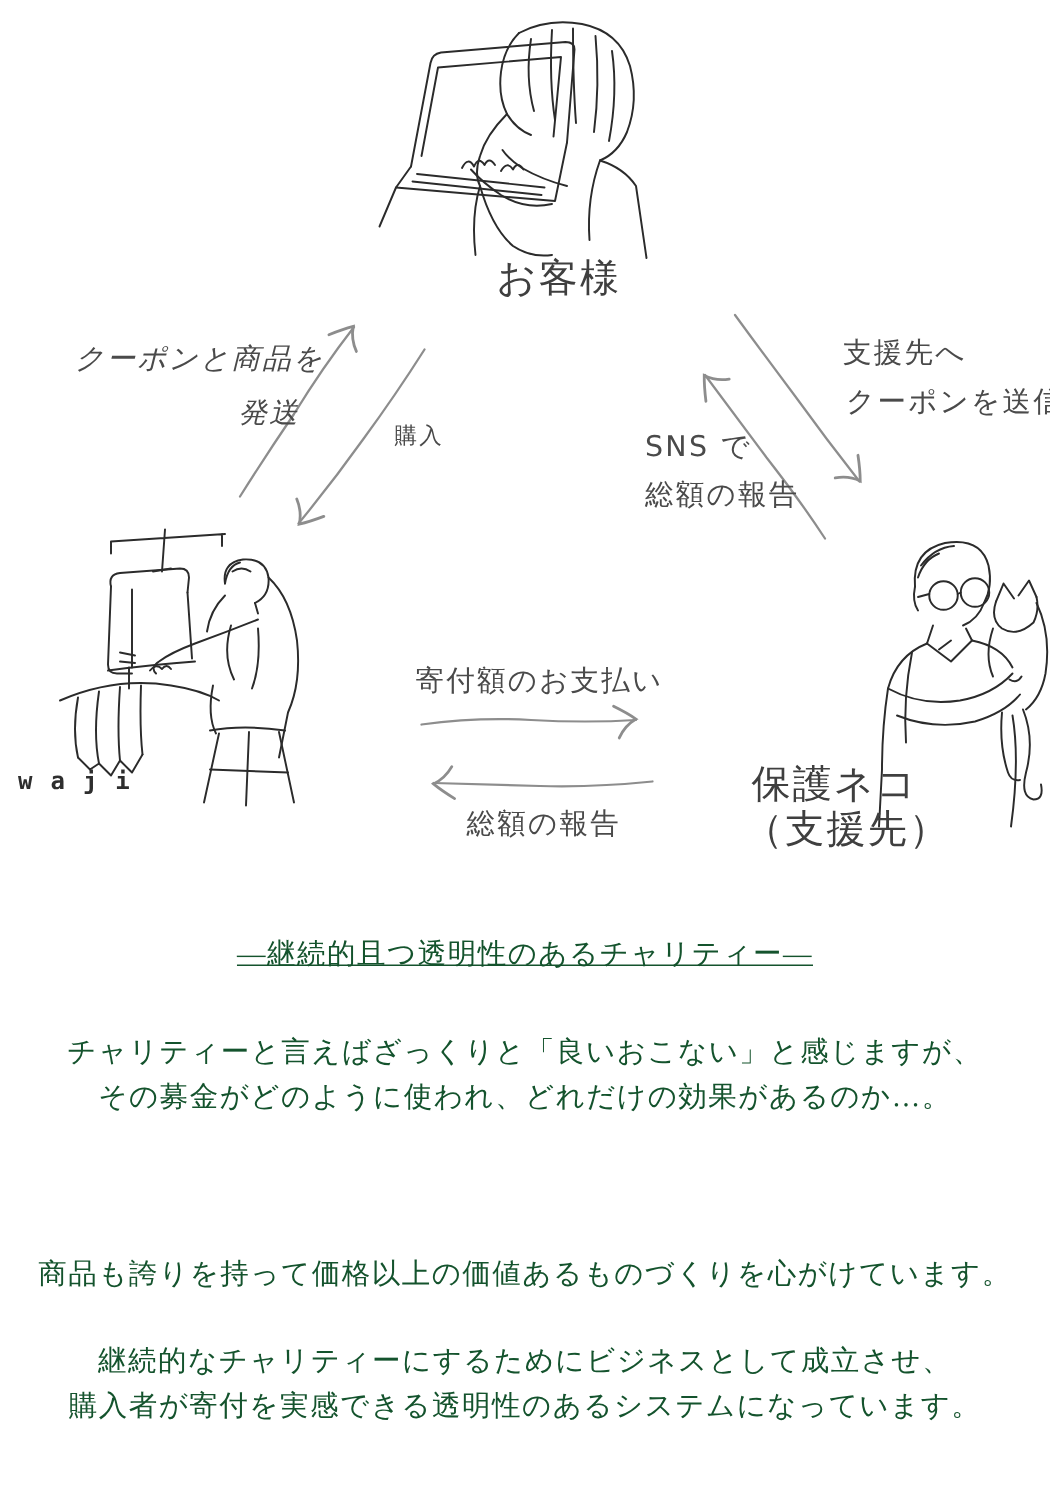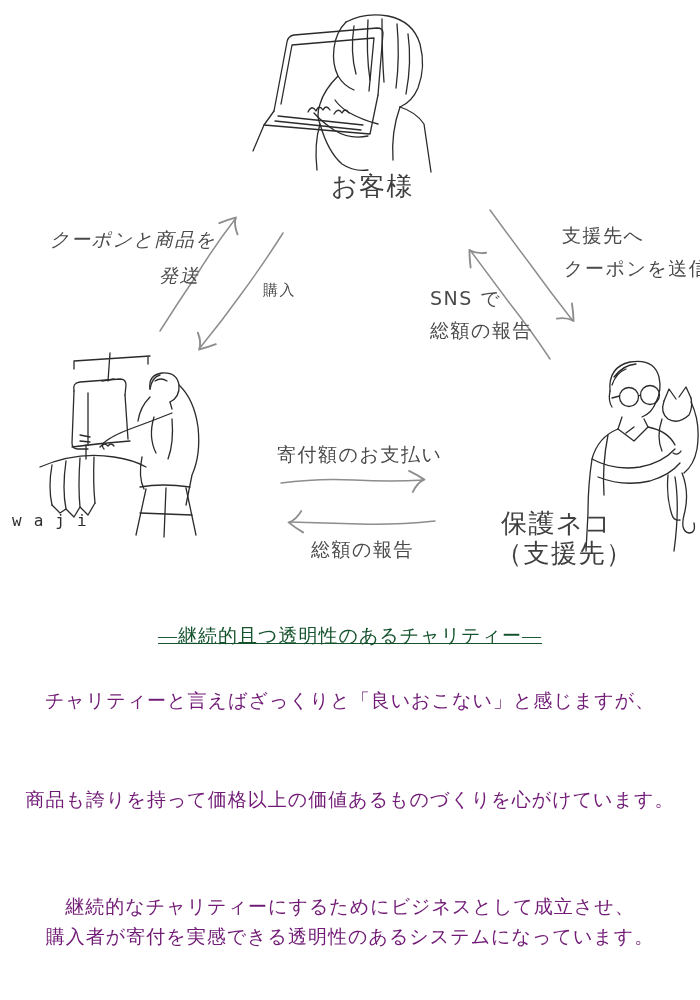--- a/index.html
+++ b/index.html
@@ -12,27 +12,27 @@
   svg{display:block;overflow:visible;}
   
   .sketch-label{
     position:absolute;color:#4a4a4a;font-size:19px;line-height:1.25;
     letter-spacing:1.5px;white-space:nowrap;
   }
   .center{text-align:right;font-style:italic;}
   .node-label{font-size:26px;color:#3f3f3f;}
   .waji-label{
     font-family:"DejaVu Sans Mono","Liberation Mono",monospace;
-    font-size:16px;color:#2e2e2e;letter-spacing:12px;
+    font-size:16px;color:#2e2e2e;letter-spacing:12px;font-weight:bold;
   }
   
   .serif-line{
     position:absolute;left:0;width:700px;text-align:center;
     font-family:"Liberation Serif","DejaVu Serif",serif;
-    color:#701a75;font-size:19px;letter-spacing:1px;white-space:nowrap;
+    color:#14532d;font-size:19px;letter-spacing:1px;white-space:nowrap;
   }
   .heading{color:#14532d;text-decoration:underline;}
   .art path,.art circle,.art ellipse{
     fill:none;stroke:#2b2b2b;stroke-width:1.3;
     stroke-linecap:round;stroke-linejoin:round;
   }
   .arrows path{fill:none;stroke:#8d8d8d;stroke-width:1.5;stroke-linecap:round;}
 </style>
 </head>
 <body>
@@ -133,19 +133,20 @@
     <path d="M97,118 Q105,138 99,160 Q95,176 104,178 Q111,178 109,168"></path>
     <path d="M83,120 Q81,142 87,160 q2,6 8,5"></path>
     <path d="M90,122 Q95,152 89,196"></path>
   </svg>
   <div class="sketch-label node-label" style="left:501px;top:507px">保護ネコ</div>
   <div class="sketch-label node-label" style="left:496px;top:537px">（支援先）</div>
 
   <div class="serif-line heading" style="top:623px">―継続的且つ透明性のあるチャリティー―</div>
 
   <div class="serif-line" style="top:688px">チャリティーと言えばざっくりと「良いおこない」と感じますが、</div>
+  <div class="serif-line" style="top:718px">その募金がどのように使われ、どれだけの効果があるのか…。</div>
 
-  <div class="serif-line" style="top:787px">商品も誇りを持って価格以上の価値あるものづくりを心がけています。</div>
+  <div class="serif-line" style="top:836px">商品も誇りを持って価格以上の価値あるものづくりを心がけています。</div>
 
   <div class="serif-line" style="top:894px">継続的なチャリティーにするためにビジネスとして成立させ、</div>
   <div class="serif-line" style="top:924px">購入者が寄付を実感できる透明性のあるシステムになっています。</div>
 
 </div>
 
 </body></html>

